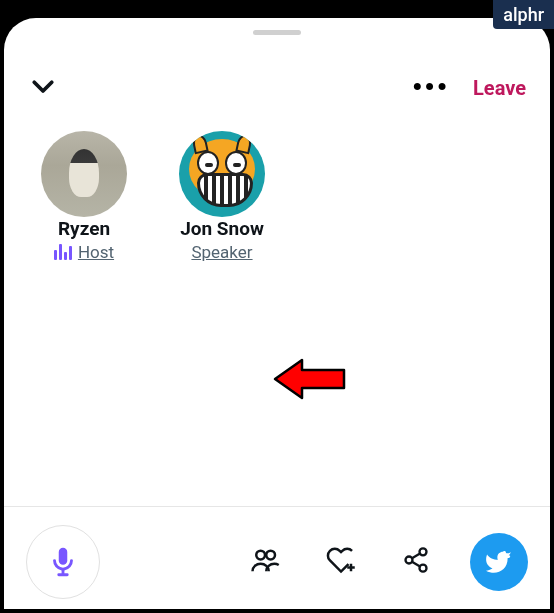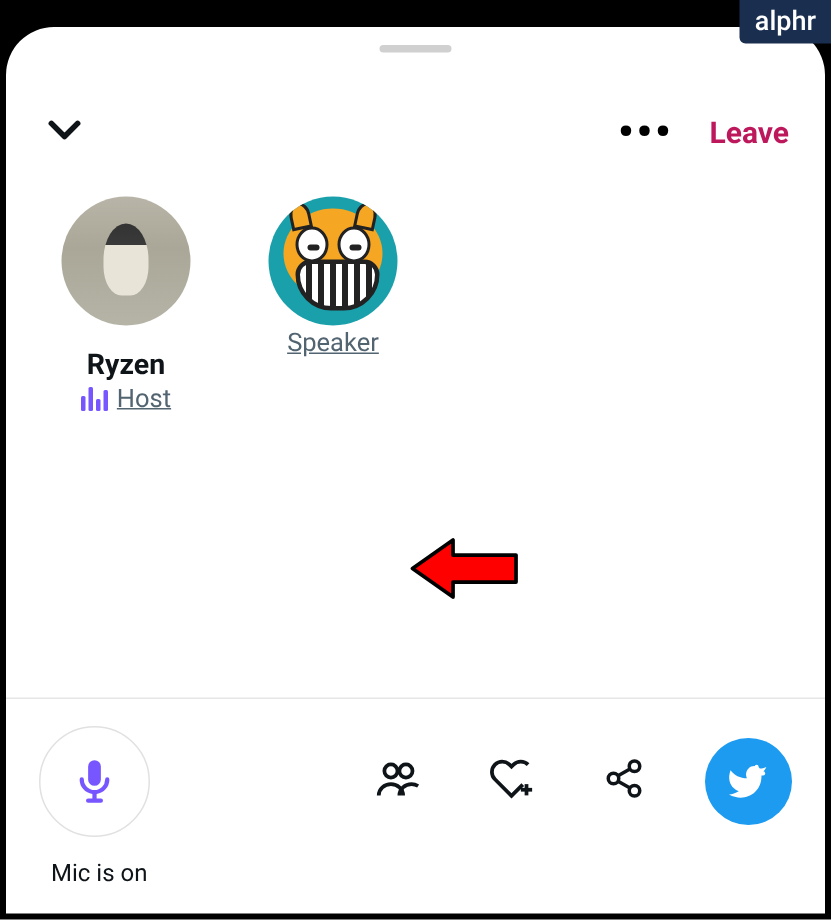--- a/index.html
+++ b/index.html
@@ -171,21 +171,20 @@
       border: 2px solid #222;
       top: 4px;
       border-radius: 50% 50% 0 0;
       z-index: 1;
     }
     .cartoon-ear.left { left: 14px; transform: rotate(-12deg); }
     .cartoon-ear.right { right: 14px; transform: rotate(12deg); }
     .name {
       font-weight: 700;
       font-size: 19px;
-      margin-top: 14px;
       color: #0f1419;
       white-space: nowrap;
     }
     .role-row {
       display: flex;
       align-items: center;
       gap: 6px;
       margin-top: 2px;
     }
     .role {
@@ -296,20 +295,21 @@
 
     <div class="participant">
       <div class="avatar avatar-cartoon">
         <div class="cartoon-ear left"></div>
         <div class="cartoon-ear right"></div>
         <div class="cartoon-eyes">
             <div class="cartoon-eye"></div>
             <div class="cartoon-eye"></div>
           </div>
       </div>
+      <div class="name">Jon Snow</div>
       <div class="role-row">
         <div class="role">Speaker</div>
       </div>
     </div>
   </div>
 
   <svg class="arrow-callout" width="80" height="50" viewBox="0 0 80 50">
     <path d="M 5 25 L 32 6 L 32 16 L 74 16 L 74 34 L 32 34 L 32 44 Z" fill="#ff0000" stroke="#000" stroke-width="2.5" stroke-linejoin="round"></path>
   </svg>
 
@@ -349,14 +349,13 @@
     </div>
     <div class="compose-btn">
       <svg width="26" height="26" viewBox="0 0 24 24" fill="#fff">
         <path d="M23 3c-2 1-3 1-4 1-2-2-5-2-7 0-1.5 1.5-2 4-1 6-4 0-8-2-10-5 0 0-4 9 5 13-2 1-4 2-6 2 9 5 20 0 20-11.5 0-.3 0-.6-.1-.9C21 6 22 5 23 3z"></path>
         <line x1="17" y1="3" x2="17" y2="11" stroke="#fff" stroke-width="2.5" stroke-linecap="round"></line>
         <line x1="13" y1="7" x2="21" y2="7" stroke="#fff" stroke-width="2.5" stroke-linecap="round"></line>
       </svg>
     </div>
   </div>
 
-  <div class="mic-label">Mic is on</div>
 </div>
 
 </body></html>

